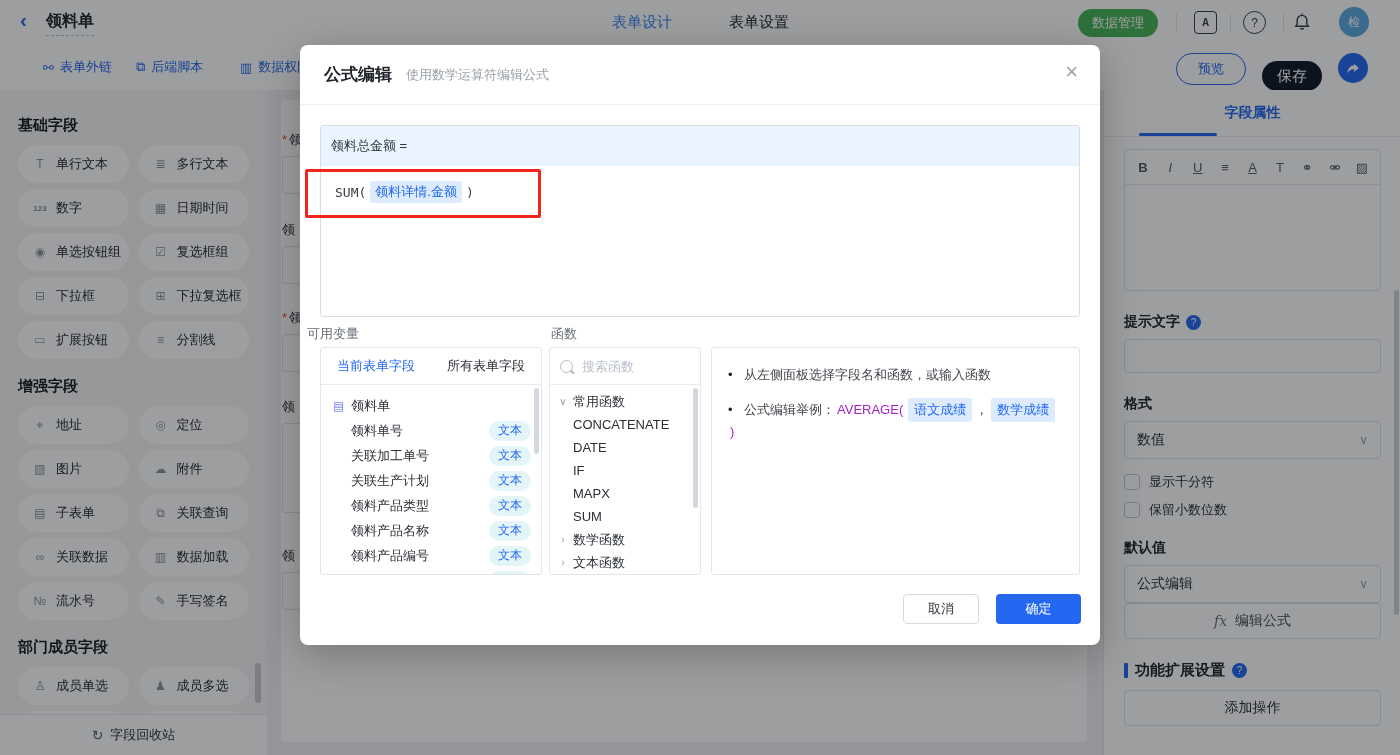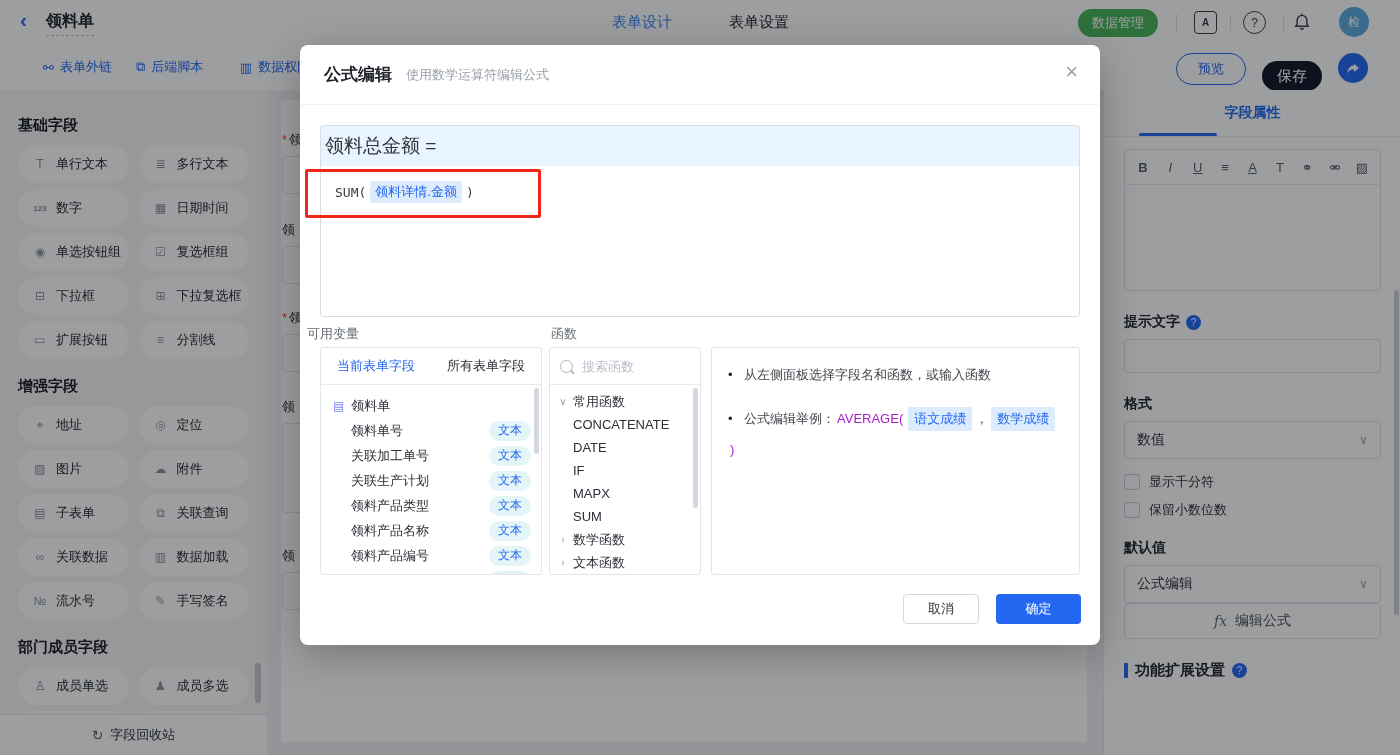--- a/index.html
+++ b/index.html
@@ -71,21 +71,21 @@
   .addbtn{margin-top:10px;height:34px;border:1px solid #dde1e7;border-radius:4px;display:flex;align-items:center;justify-content:center;color:#2b2f36;font-size:14px;cursor:pointer}
   .rpsb{position:absolute;right:2px;top:200px;width:5px;height:325px;border-radius:3px;background:#cfd3d9}
   
   #overlay{position:absolute;inset:0;background:rgba(10,12,16,.4);z-index:50}
   #modal{position:absolute;left:300px;top:45px;width:800px;height:600px;background:#fff;border-radius:8px;z-index:60;box-shadow:0 10px 40px rgba(0,0,0,.25)}
   .mhead{height:60px;border-bottom:1px solid #f1f2f4;display:flex;align-items:center;padding:0 24px;gap:14px;box-sizing:border-box}
   .mtitle{font-size:17px;font-weight:700;color:#20242a}
   .msub{font-size:13px;color:#9aa0a8}
   .mclose{position:absolute;right:22px;top:14px;font-size:22px;color:#9aa0a8;cursor:pointer}
   .fbox{position:absolute;left:20px;top:80px;width:760px;height:192px;border:1px solid #d8dde4;border-radius:3px;overflow:hidden;box-sizing:border-box;cursor:text}
-  .fband{height:40px;background:#e8f4ff;display:flex;align-items:center;padding:0 4px;font-size:19px;color:#30343a}
+  .fband{height:40px;background:#e8f4ff;display:flex;align-items:center;padding:0 10px;font-size:13px;color:#30343a}
   .fline{padding:15px 14px;font-family:"DejaVu Sans Mono","Liberation Mono",monospace;font-size:13px;color:#3a3f46;display:flex;align-items:center}
   .ftoken{color:#2468f2;background:#dcecfd;border-radius:2px;padding:2px 5px;margin:0 4px;font-family:"Liberation Sans","DejaVu Sans",sans-serif}
   .redbox{position:absolute;left:5px;top:124px;width:230px;height:43px;border:3px solid #f1261b;border-radius:2px;z-index:70}
   .mlabel{position:absolute;top:280px;font-size:13px;color:#676c74}
   .panel{position:absolute;top:302px;height:228px;border:1px solid #e2e6ec;border-radius:3px;background:#fff;overflow:hidden;box-sizing:border-box}
   #varpanel{left:20px;width:222px}
   #fnpanel{left:249px;width:152px}
   #helppanel{left:411px;width:369px}
   .vtabs{height:36px;display:flex;border-bottom:1px solid #e8eaef}
   .vtab{flex:1;display:flex;align-items:center;justify-content:center;font-size:13px;color:#2b2f36;cursor:pointer}
@@ -103,21 +103,21 @@
   .fsearch input::placeholder{color:#b9bfc8}
   .ftree{padding-top:5px;position:relative}
   .fgroup{height:23px;display:flex;align-items:center;gap:5px;padding-left:8px;font-size:13px;color:#2b2f36;cursor:pointer}
   .fexp{color:#9aa0a8;font-size:10px;width:10px;text-align:center}
   .fitem{height:23px;display:flex;align-items:center;padding-left:23px;font-size:13px;color:#2b2f36;cursor:pointer}
   .fsb{position:absolute;right:2px;top:40px;width:5px;height:120px;border-radius:3px;background:#d4d8de}
   .help{padding:17px 16px;font-size:13px;color:#41454c;line-height:20px}
   .hrow{display:flex;align-items:center;margin-bottom:13px;flex-wrap:wrap}
   .hbullet{width:16px;color:#20242a;flex:none}
   .hfn{color:#a81ec9;margin:0 2px}
-  .htoken{color:#2468f2;background:#dcecfd;border-radius:2px;padding:2px 6px;margin:9px 3px}
+  .htoken{color:#2468f2;background:#dcecfd;border-radius:2px;padding:2px 6px;margin:0 3px}
   .cancelbtn{position:absolute;left:603px;top:549px;width:76px;height:30px;border:1px solid #d6dae0;border-radius:4px;background:#fff;font-size:13px;color:#2b2f36;display:flex;align-items:center;justify-content:center;cursor:pointer;box-sizing:border-box}
   .confirmbtn{position:absolute;left:696px;top:549px;width:85px;height:30px;border-radius:4px;background:#2468f2;color:#fff;font-size:13px;display:flex;align-items:center;justify-content:center;cursor:pointer}
 </style>
 </head>
 <body>
 
 <div id="app">
 
   <header id="topbar">
     <span class="back">‹</span>
@@ -334,20 +334,23 @@
       </div>
       <div class="fxbtn">
         <span class="fx">fx</span>
         <span>编辑公式</span>
       </div>
       <div class="exthead">
         <span class="extbar"></span>
         <span>功能扩展设置</span>
         <span class="qbadge">?</span>
       </div>
+      <div class="addbtn">
+          <span>添加操作</span>
+        </div>
     </div>
     <div class="rpsb"></div>
   </aside>
 
   <div id="overlay"></div>
 
   <div id="modal">
     <div class="mhead">
       <span class="mtitle">公式编辑</span>
       <span class="msub">使用数学运算符编辑公式</span>

